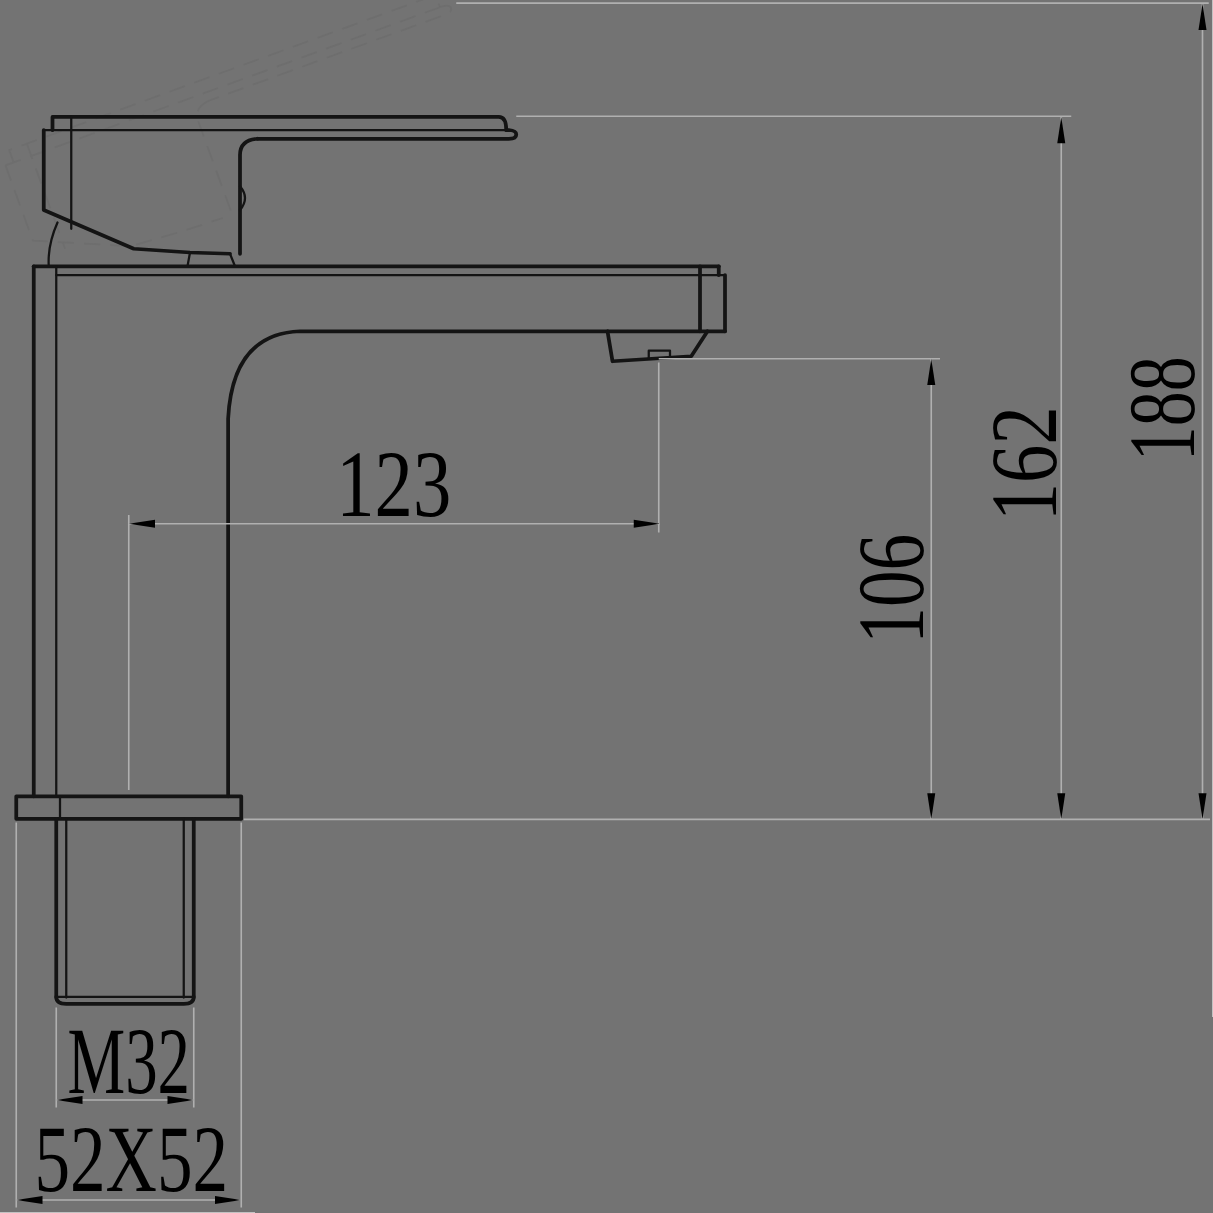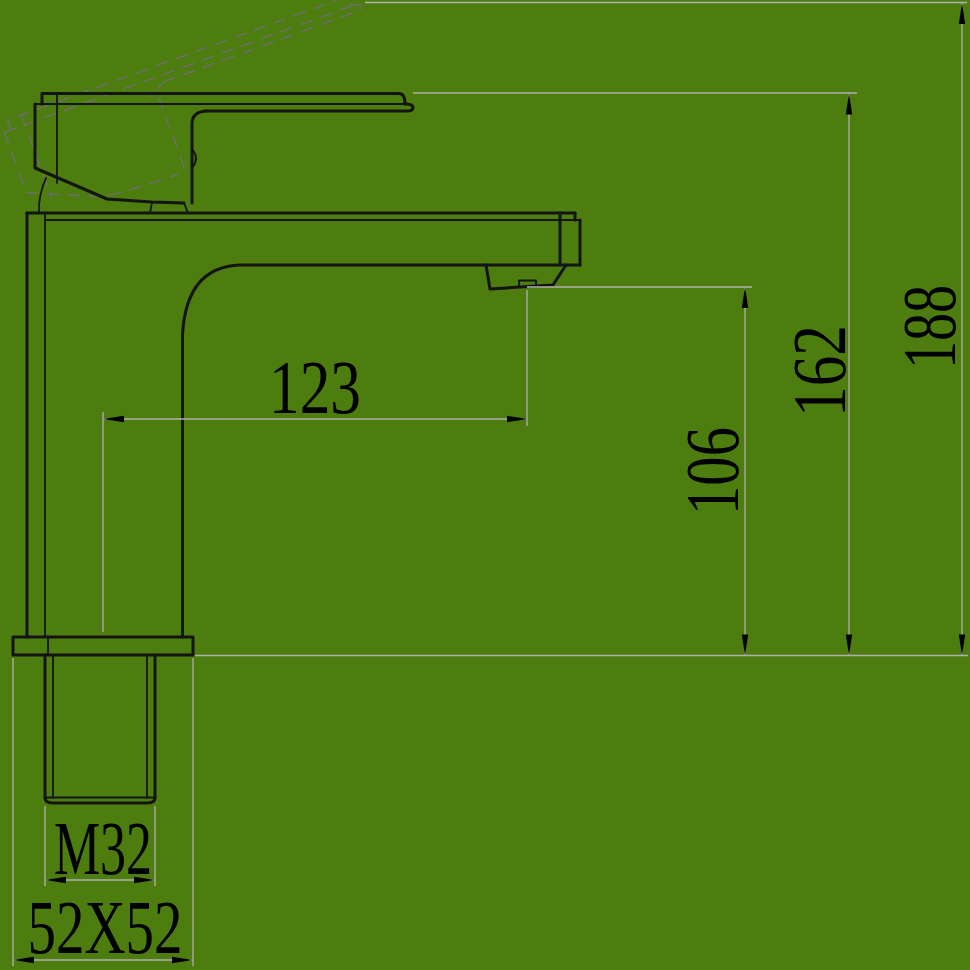--- a/index.html
+++ b/index.html
@@ -6,21 +6,21 @@
     margin: 0;
     padding: 0;
     background: #ffffff;
     width: 970px;
     height: 970px;
     overflow: hidden;
   }
   .drawing-stage {
     width: 970px;
     height: 970px;
-    background: #4d7c0f;
+    background: #737373;
     position: relative;
   }
   svg { display: block; }
   .outline {
     fill: none;
     stroke: #141414;
     stroke-width: 3;
     stroke-linecap: round;
     stroke-linejoin: round;
   }

